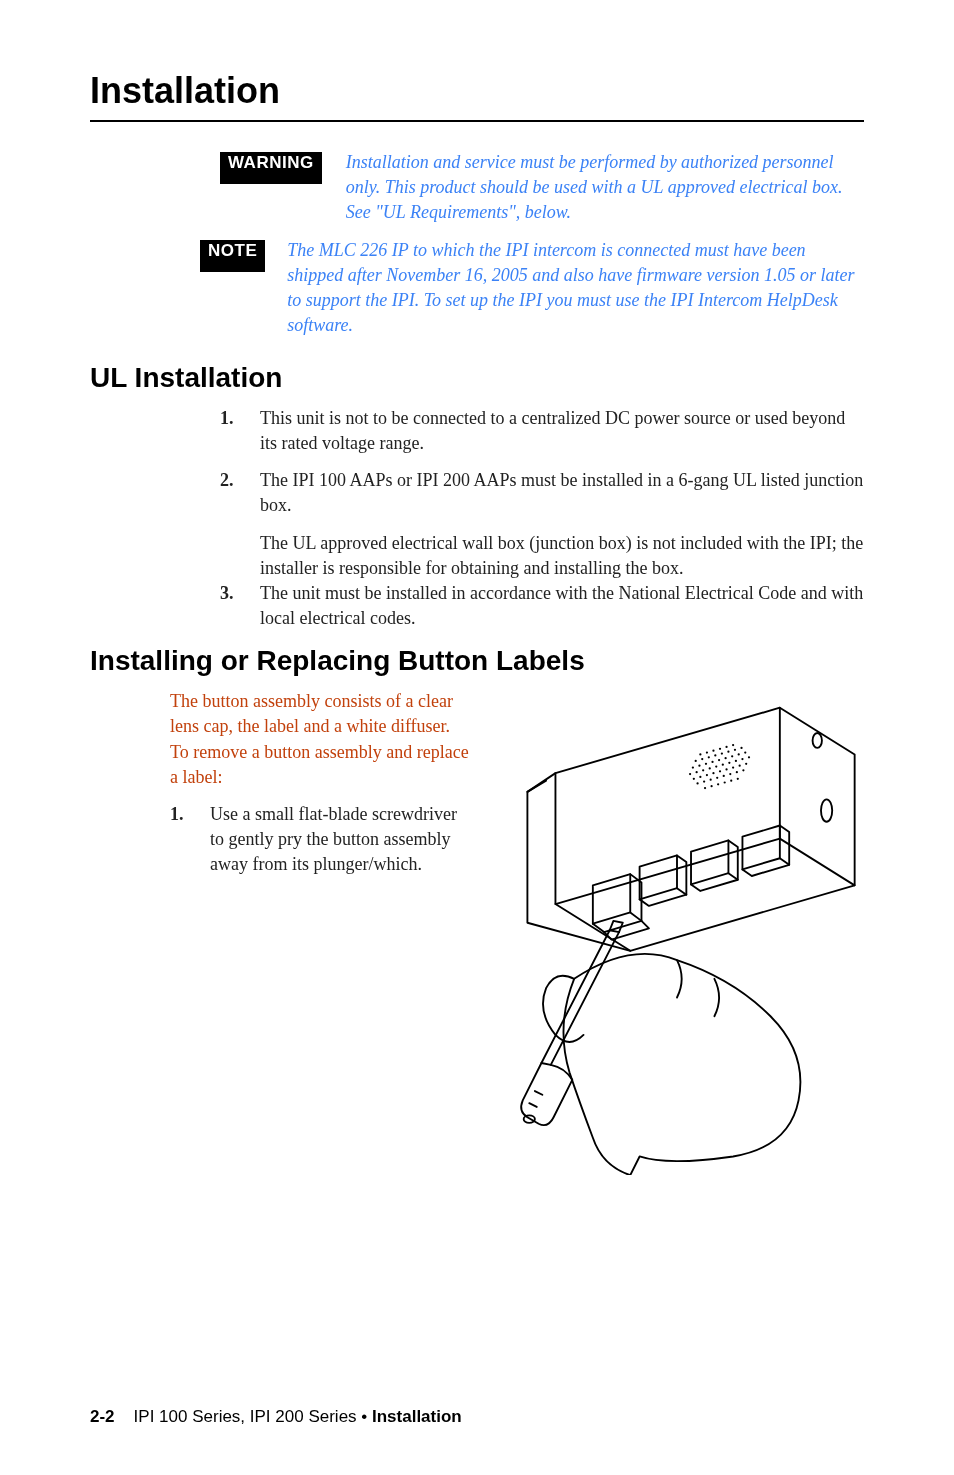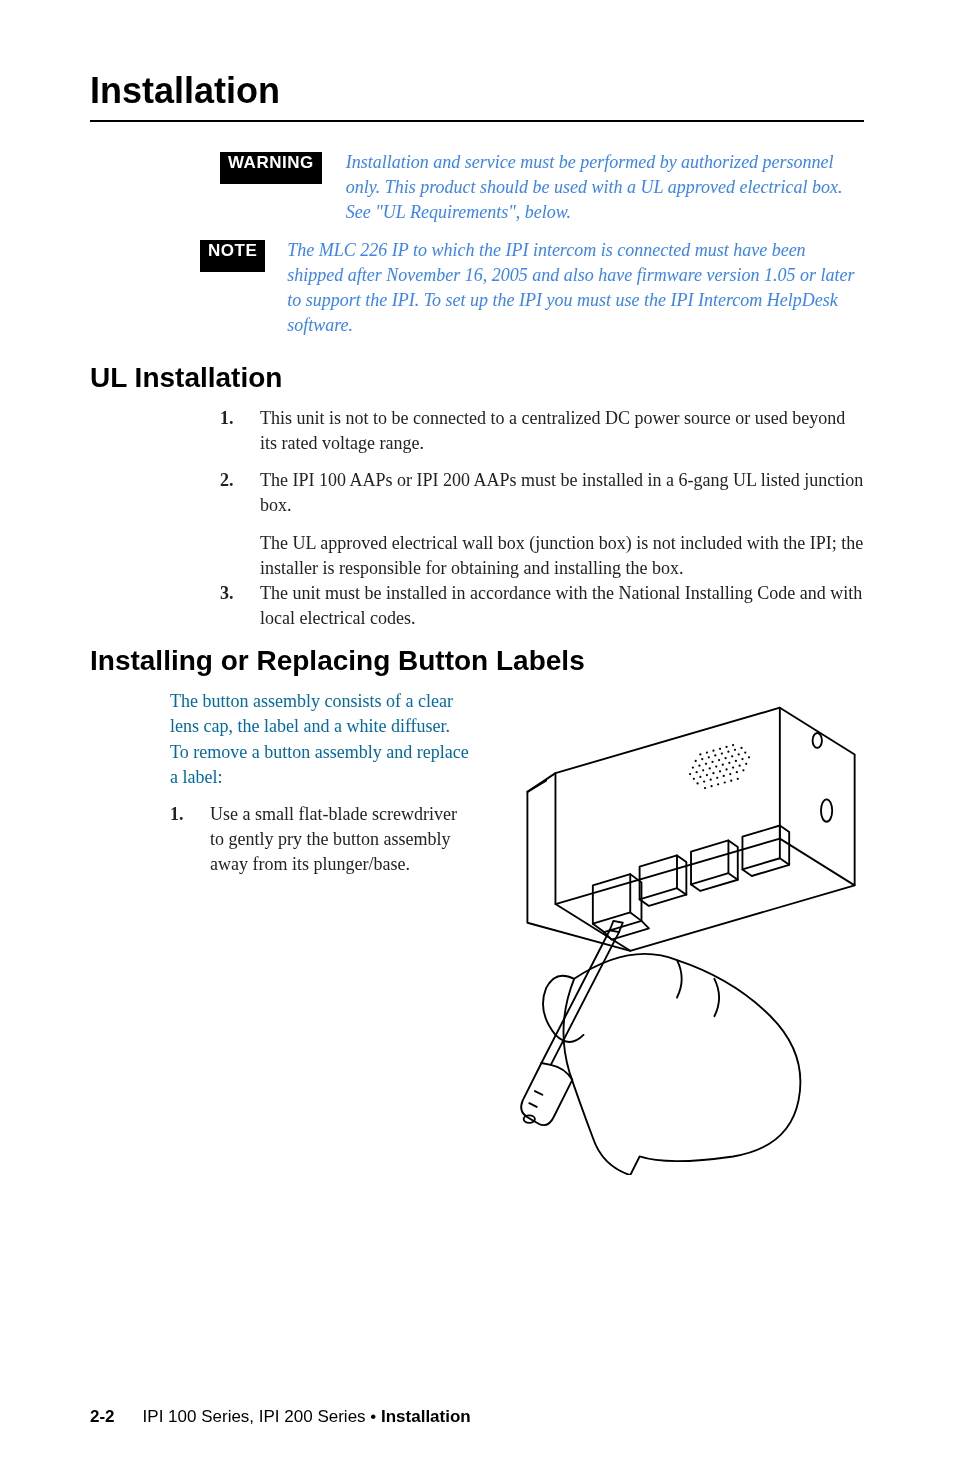--- a/index.html
+++ b/index.html
@@ -94,41 +94,41 @@
       gap: 20px;
       margin-top: 8px;
     }
     .left-col {
       flex: 0 0 380px;
     }
     .para {
       margin-left: 80px;
       font-size: 18px;
       line-height: 1.4;
-      color: #0369a1;
+      color: #c2410c;
       margin-bottom: 12px;
     }
     .left-col .numbered-item {
       margin-left: 80px;
     }
     .right-col {
       flex: 1;
       position: relative;
     }
     .illustration {
       width: 100%;
       height: auto;
     }
     .footer {
       position: absolute;
       bottom: 48px;
       left: 90px;
       display: flex;
       align-items: baseline;
-      gap: 28px;
+      gap: 19px;
     }
     .footer-pg {
       font-family: Arial, Helvetica, sans-serif;
       font-weight: bold;
       font-size: 17px;
     }
     .footer-text {
       font-family: Arial, Helvetica, sans-serif;
       font-size: 17px;
     }
@@ -160,31 +160,31 @@
 
 <div class="numbered-item">
   <span class="num">2.</span>
   <span class="body">The IPI 100 AAPs or IPI 200 AAPs must be installed in a 6-gang UL listed junction box.</span>
 </div>
 
 <div class="sub-para">The UL approved electrical wall box (junction box) is not included with the IPI; the installer is responsible for obtaining and installing the box.</div>
 
 <div class="numbered-item">
   <span class="num">3.</span>
-  <span class="body">The unit must be installed in accordance with the National Installing Code and with local electrical codes.</span>
+  <span class="body">The unit must be installed in accordance with the National Electrical Code and with local electrical codes.</span>
 </div>
 
 <h2 class="section-heading">Installing or Replacing Button Labels</h2>
 
 <div class="two-col">
   <div class="left-col">
     <div class="para">The button assembly consists of a clear lens cap, the label and a white diffuser.  To remove a button assembly and replace a label:</div>
     <div class="numbered-item">
       <span class="num">1.</span>
-      <span class="body">Use a small flat-blade screwdriver to gently pry the button assembly away from its plunger/base.</span>
+      <span class="body">Use a small flat-blade screwdriver to gently pry the button assembly away from its plunger/which.</span>
     </div>
   </div>
   <div class="right-col">
     <svg class="illustration" viewBox="0 0 400 520" xmlns="http://www.w3.org/2000/svg">
       <g fill="none" stroke="#000" stroke-width="2" stroke-linejoin="round" stroke-linecap="round">
 
         <path d="M 70 90 L 310 20 L 390 70 L 390 210 L 150 280 L 70 230 Z"></path>
 
         <path d="M 310 20 L 310 160 L 70 230"></path>
         <path d="M 310 160 L 390 210"></path>

